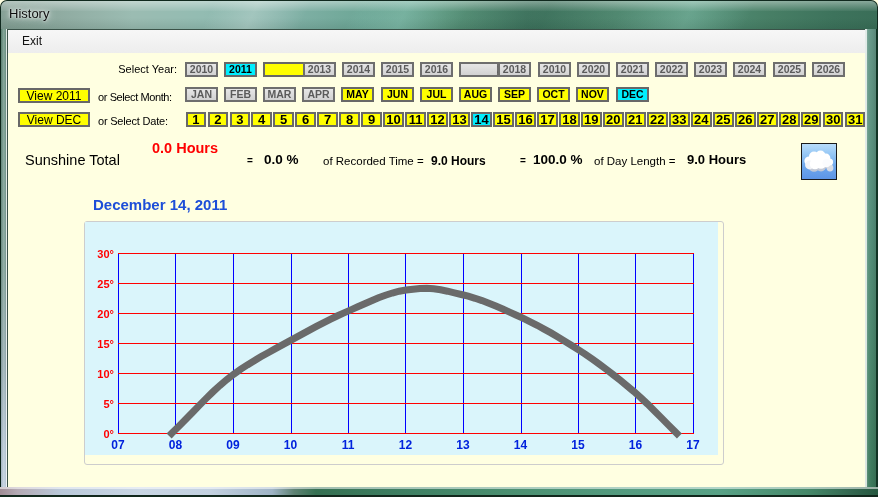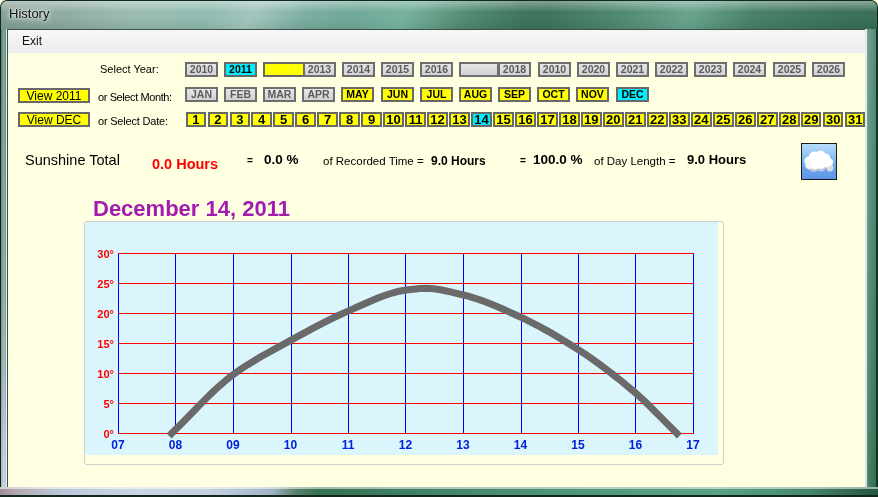--- a/index.html
+++ b/index.html
@@ -47,21 +47,21 @@
  <div class="abs frame"></div>
  <div class="abs titlebar"></div>
  <div class="abs titletext">History</div>
  <div class="abs client"></div>
  <div class="abs menubar"></div>
  <div class="abs menutext">Exit</div>
  <div class="abs brd-l"></div>
  <div class="abs brd-r"></div>
  <div class="abs brd-b"></div>
 
- <div class="lbl" id="lblyear" style="left:100px;top:63px;width:77px;text-align:left;">Select Year:</div>
+ <div class="lbl" id="lblyear" style="left:100px;top:63px;width:77px;text-align:right;">Select Year:</div>
  <div class="btn g" style="left:185px;top:62px;width:33px;">2010</div>
  <div class="btn c" style="left:224px;top:62px;width:33px;">2011</div>
  <div class="btn y" style="left:263px;top:62px;width:33px;padding-left:38px;">2012</div>
  <div class="btn g" style="left:303px;top:62px;width:33px;">2013</div>
  <div class="btn g" style="left:342px;top:62px;width:33px;">2014</div>
  <div class="btn g" style="left:381px;top:62px;width:33px;">2015</div>
  <div class="btn g" style="left:420px;top:62px;width:33px;">2016</div>
  <div class="btn g" style="left:459px;top:62px;width:33px;padding-left:36px;">2017</div>
  <div class="btn g" style="left:498px;top:62px;width:33px;">2018</div>
  <div class="btn g" style="left:538px;top:62px;width:33px;">2010</div>
@@ -114,21 +114,21 @@
  <div class="btn y" style="left:713.0px;top:112px;width:20.5px;font-size:13px;line-height:12px;">25</div>
  <div class="btn y" style="left:735.0px;top:112px;width:20.5px;font-size:13px;line-height:12px;">26</div>
  <div class="btn y" style="left:757.0px;top:112px;width:20.5px;font-size:13px;line-height:12px;">27</div>
  <div class="btn y" style="left:779.0px;top:112px;width:20.5px;font-size:13px;line-height:12px;">28</div>
  <div class="btn y" style="left:800.9px;top:112px;width:20.5px;font-size:13px;line-height:12px;">29</div>
  <div class="btn y" style="left:822.9px;top:112px;width:20.5px;font-size:13px;line-height:12px;">30</div>
  <div class="btn y" style="left:844.9px;top:112px;width:20.5px;font-size:13px;line-height:12px;">31</div>
  <div class="btn y" style="left:18px;top:112px;width:72px;font-weight:normal;font-size:12px;line-height:12px;">View DEC</div>
 
  <div class="abs" style="left:25px;top:152px;font-size:14.5px;font-weight:normal;">Sunshine Total</div>
- <div class="abs" style="left:152px;top:156px;font-size:14.5px;font-weight:bold;color:#f00;">0.0 Hours</div>
+ <div class="abs" style="left:152px;top:140px;font-size:14.5px;font-weight:bold;color:#f00;">0.0 Hours</div>
  <div class="abs" style="left:247px;top:155px;font-size:10px;font-weight:bold;">=</div>
  <div class="abs" style="left:264px;top:152px;font-size:13.5px;font-weight:bold;">0.0 %</div>
  <div class="abs" style="left:323px;top:155px;font-size:11.5px;">of Recorded Time =</div>
  <div class="abs" style="left:431px;top:154px;font-size:12px;font-weight:bold;">9.0 Hours</div>
  <div class="abs" style="left:520px;top:155px;font-size:10px;font-weight:bold;">=</div>
  <div class="abs" style="left:533px;top:152px;font-size:13.5px;font-weight:bold;">100.0 %</div>
  <div class="abs" style="left:594px;top:155px;font-size:11.5px;">of Day Length =</div>
  <div class="abs" style="left:687px;top:152px;font-size:13px;font-weight:bold;">9.0 Hours</div>
  <div class="abs" style="left:801px;top:143px;width:36px;height:37px;box-sizing:border-box;border:1.5px solid #1a1a1a;background:linear-gradient(180deg,#b8dcfa 0%,#94c6f4 30%,#6ea7ec 65%,#5d95e6 100%);">
   <svg width="33" height="34" viewBox="0 0 33 34" style="position:absolute;left:0;top:0;">
@@ -144,21 +144,21 @@
     <circle cx="27.5" cy="18" r="3.6" fill="#fff"></circle>
     <circle cx="7.5" cy="21" r="4.4" fill="#f2f4f8"></circle>
     <circle cx="13" cy="20" r="5.2" fill="#fff"></circle>
     <circle cx="19" cy="19.5" r="5.2" fill="#fff"></circle>
     <circle cx="24.5" cy="19" r="4.2" fill="#fbfcfe"></circle>
     <circle cx="16" cy="15" r="5.4" fill="#fff"></circle>
    </g>
   </svg>
  </div>
 
- <div class="abs" style="left:93px;top:196px;font-size:22px;font-weight:bold;color:#a21caf;">December 14, 2011</div>
+ <div class="abs" style="left:93px;top:196px;font-size:15px;font-weight:bold;color:#1d4ed8;">December 14, 2011</div>
  <div class="abs panel"></div>
  <svg class="abs" style="left:85px;top:222px;" width="633" height="233" viewBox="0 0 633 233">
   <rect x="0" y="0" width="633" height="233" fill="#daf5fb"></rect>
       <line x1="33.5" y1="31.5" x2="33.5" y2="211.5" stroke="#0000ff" stroke-width="1" shape-rendering="crispEdges"></line>
       <line x1="90.5" y1="31.5" x2="90.5" y2="211.5" stroke="#0000ff" stroke-width="1" shape-rendering="crispEdges"></line>
       <line x1="148.5" y1="31.5" x2="148.5" y2="211.5" stroke="#0000ff" stroke-width="1" shape-rendering="crispEdges"></line>
       <line x1="206.5" y1="31.5" x2="206.5" y2="211.5" stroke="#0000ff" stroke-width="1" shape-rendering="crispEdges"></line>
       <line x1="263.5" y1="31.5" x2="263.5" y2="211.5" stroke="#0000ff" stroke-width="1" shape-rendering="crispEdges"></line>
       <line x1="320.5" y1="31.5" x2="320.5" y2="211.5" stroke="#0000ff" stroke-width="1" shape-rendering="crispEdges"></line>
       <line x1="378.5" y1="31.5" x2="378.5" y2="211.5" stroke="#0000ff" stroke-width="1" shape-rendering="crispEdges"></line>

